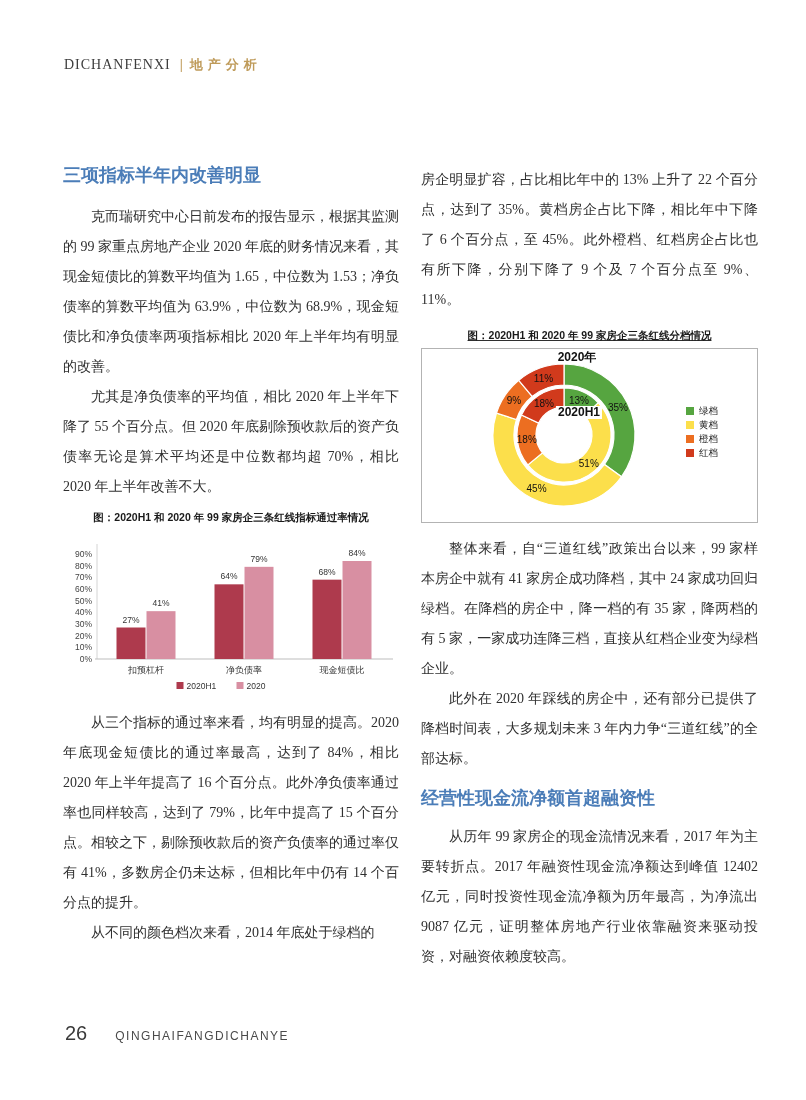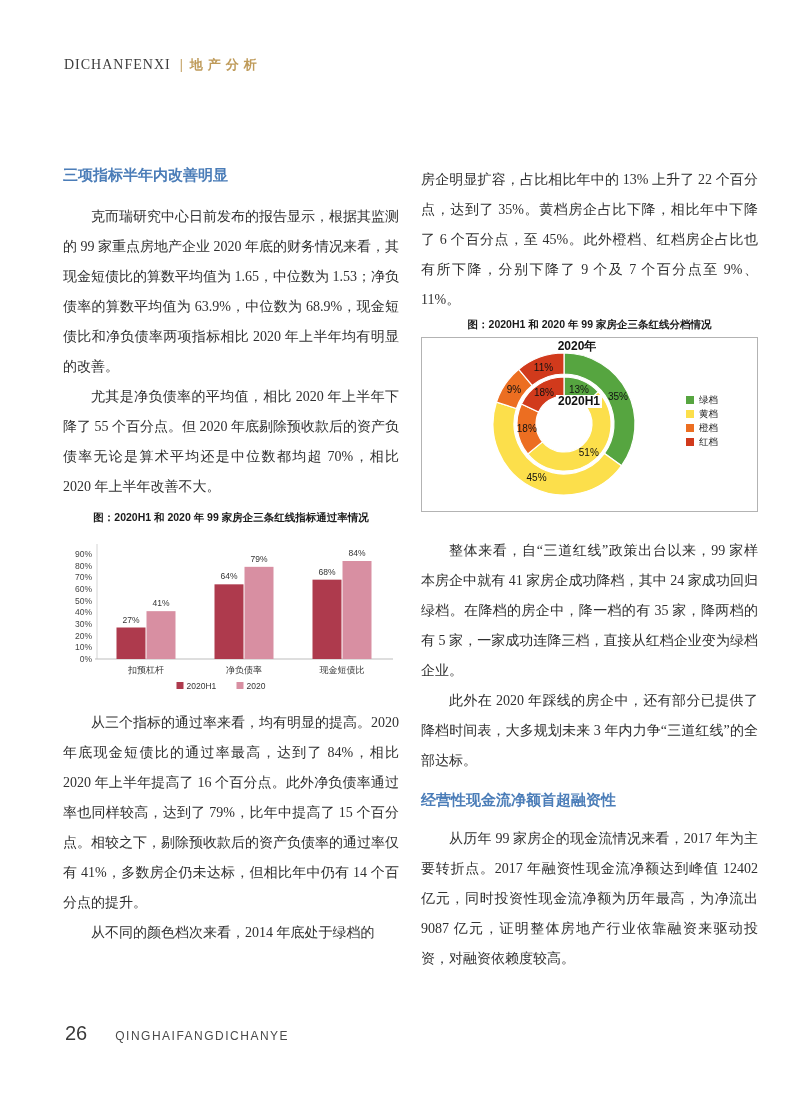--- a/index.html
+++ b/index.html
@@ -10,35 +10,35 @@
   .header{position:absolute;left:64px;top:55px;white-space:nowrap;}
   .brand-latin{font-size:14px;letter-spacing:1px;color:#3d3d3d;font-family:"Liberation Serif",serif;}
   .brand-sep{color:#bf9b5a;font-size:14px;margin:0 7px 0 9px;font-weight:bold;}
   .brand-cn{color:#bf9b5a;font-size:13px;font-weight:bold;letter-spacing:5px;}
 
   
   .col{position:absolute;top:165px;width:336px;}
   .col-left{left:63px;}
   .col-right{left:421px;width:337px;}
 
-  .sec-heading{font-family:"Liberation Sans",sans-serif;font-weight:bold;font-size:15px;
+  .sec-heading{font-family:"Liberation Sans",sans-serif;font-weight:bold;font-size:18px;
                color:#4b7db8;line-height:20px;}
   .h1{margin:0 0 17px 0;}
   .h2{margin:12px 0 12px 0;}
   .h3{margin:14px 0 14px 0;}
 
   .bodytext p{margin:0;font-size:14px;line-height:30px;text-align:justify;text-indent:2em;
               color:#2f2f2f;}
   .bodytext p.noindent{text-indent:0;}
 
   
   .figure{margin-top:8px;}
   .fig-title{font-family:"Liberation Sans",sans-serif;font-weight:bold;font-size:10.5px;
              color:#1a1a1a;text-align:center;line-height:14px;}
-  .fig2{margin-top:2px;}
+  .fig2{margin-top:13px;text-decoration:underline;}
   .bar-svg-wrap{margin-top:2px;}
 
   .donut-box{position:relative;margin-top:6px;width:335px;height:173px;border:1px solid #b3b3b3;background:#fff;}
   .ring-label{position:absolute;transform:translateX(-50%);font-family:"Liberation Sans",sans-serif;
               font-weight:bold;font-size:12px;color:#111;background:#fff;padding:0 2px;line-height:13px;}
   .ring-label-outer{left:155px;top:2px;}
   .ring-label-inner{left:157px;top:57px;}
   .donut-legend{position:absolute;left:264px;top:57px;text-align:center;}
   .dlg-row{display:flex;align-items:center;margin-bottom:5px;}
   .dlg-sw{width:8px;height:8px;display:inline-block;margin-right:5px;flex:0 0 auto;}
@@ -154,21 +154,21 @@
               <span class="dlg-lb">橙档</span>
             </div>
             <div class="dlg-row">
               <span class="dlg-sw" style="background: rgb(209, 58, 28);"></span>
               <span class="dlg-lb">红档</span>
             </div>
           </div>
       </div>
     </div>
 
-    <p style="margin-top:24px">整体来看，自“三道红线”政策出台以来，99 家样本房企中就有 41 家房企成功降档，其中 24 家成功回归绿档。在降档的房企中，降一档的有 35 家，降两档的有 5 家，一家成功连降三档，直接从红档企业变为绿档企业。</p>
+    <p style="margin-top:11px">整体来看，自“三道红线”政策出台以来，99 家样本房企中就有 41 家房企成功降档，其中 24 家成功回归绿档。在降档的房企中，降一档的有 35 家，降两档的有 5 家，一家成功连降三档，直接从红档企业变为绿档企业。</p>
     <p>此外在 2020 年踩线的房企中，还有部分已提供了降档时间表，大多规划未来 3 年内力争“三道红线”的全部达标。</p>
     <div class="sec-heading h3">经营性现金流净额首超融资性</div>
     <p>从历年 99 家房企的现金流情况来看，2017 年为主要转折点。2017 年融资性现金流净额达到峰值 12402 亿元，同时投资性现金流净额为历年最高，为净流出 9087 亿元，证明整体房地产行业依靠融资来驱动投资，对融资依赖度较高。</p>
   </div>
 
   <div class="footer">
     <span class="page-number">26</span>
     <span class="magazine-name">QINGHAIFANGDICHANYE</span>
   </div>
 

